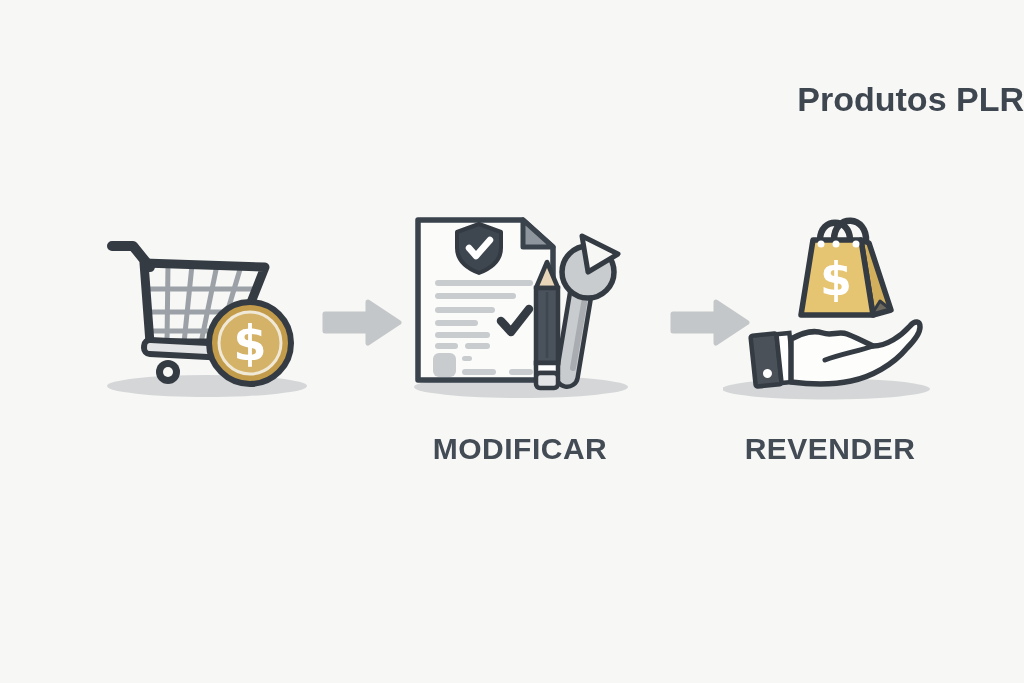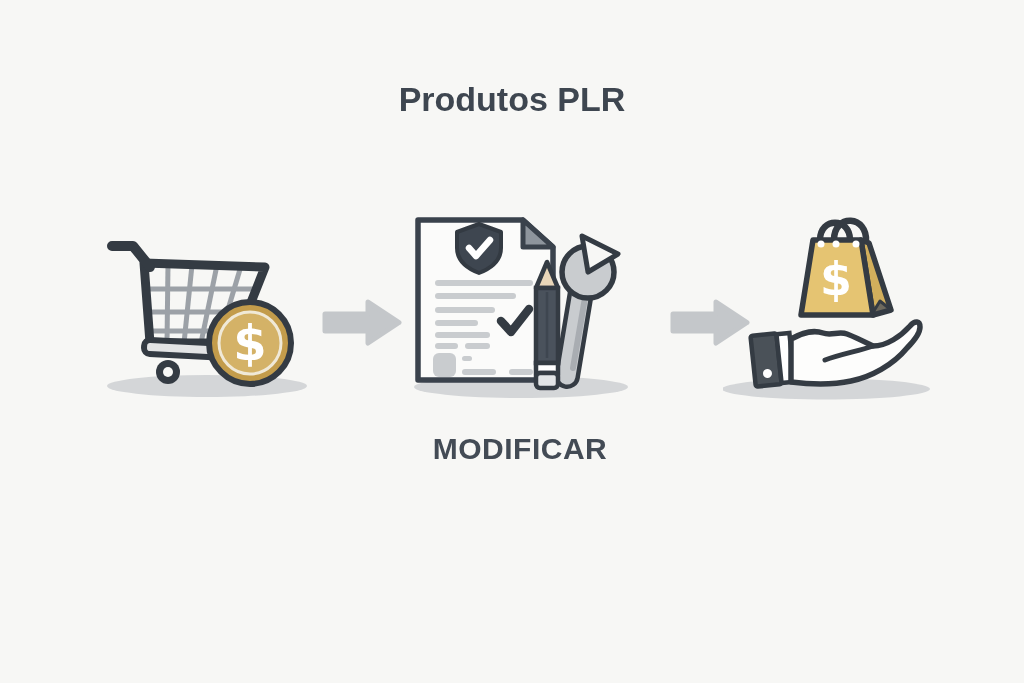--- a/index.html
+++ b/index.html
@@ -10,21 +10,21 @@
     background: #F7F7F5;
     overflow: hidden;
     font-family: "Liberation Sans", sans-serif;
   }
   .title {
     position: absolute;
     top: 80px;
     left: 0;
     width: 1024px;
     margin: 0;
-    text-align: center;
+    text-align: right;
     font-size: 34px;
     font-weight: 700;
     color: #3E4650;
     letter-spacing: 0px;
   }
   .step {
     position: absolute;
     top: 200px;
     width: 300px;
     display: flex;
@@ -191,15 +191,16 @@
                  C 108,136 116,131 124,134
                  C 132,137 140,141 150,146
                  C 164,146 178,136 187,126
                  C 192,120 197,121 197,127
                  C 197,133 191,141 184,148
                  C 170,165 148,177 128,181
                  C 105,186 84,184 68,182 Z" fill="#FDFDFC" stroke="#343B43" stroke-width="5.5" stroke-linejoin="round"></path>
         <path d="M102,160 C 118,154 136,151 150,146" fill="none" stroke="#343B43" stroke-width="5" stroke-linecap="round"></path>
       </g>
     </svg>
+    <div class="step-label">REVENDER</div>
   </div>
 
 </div>
 
 </body></html>

